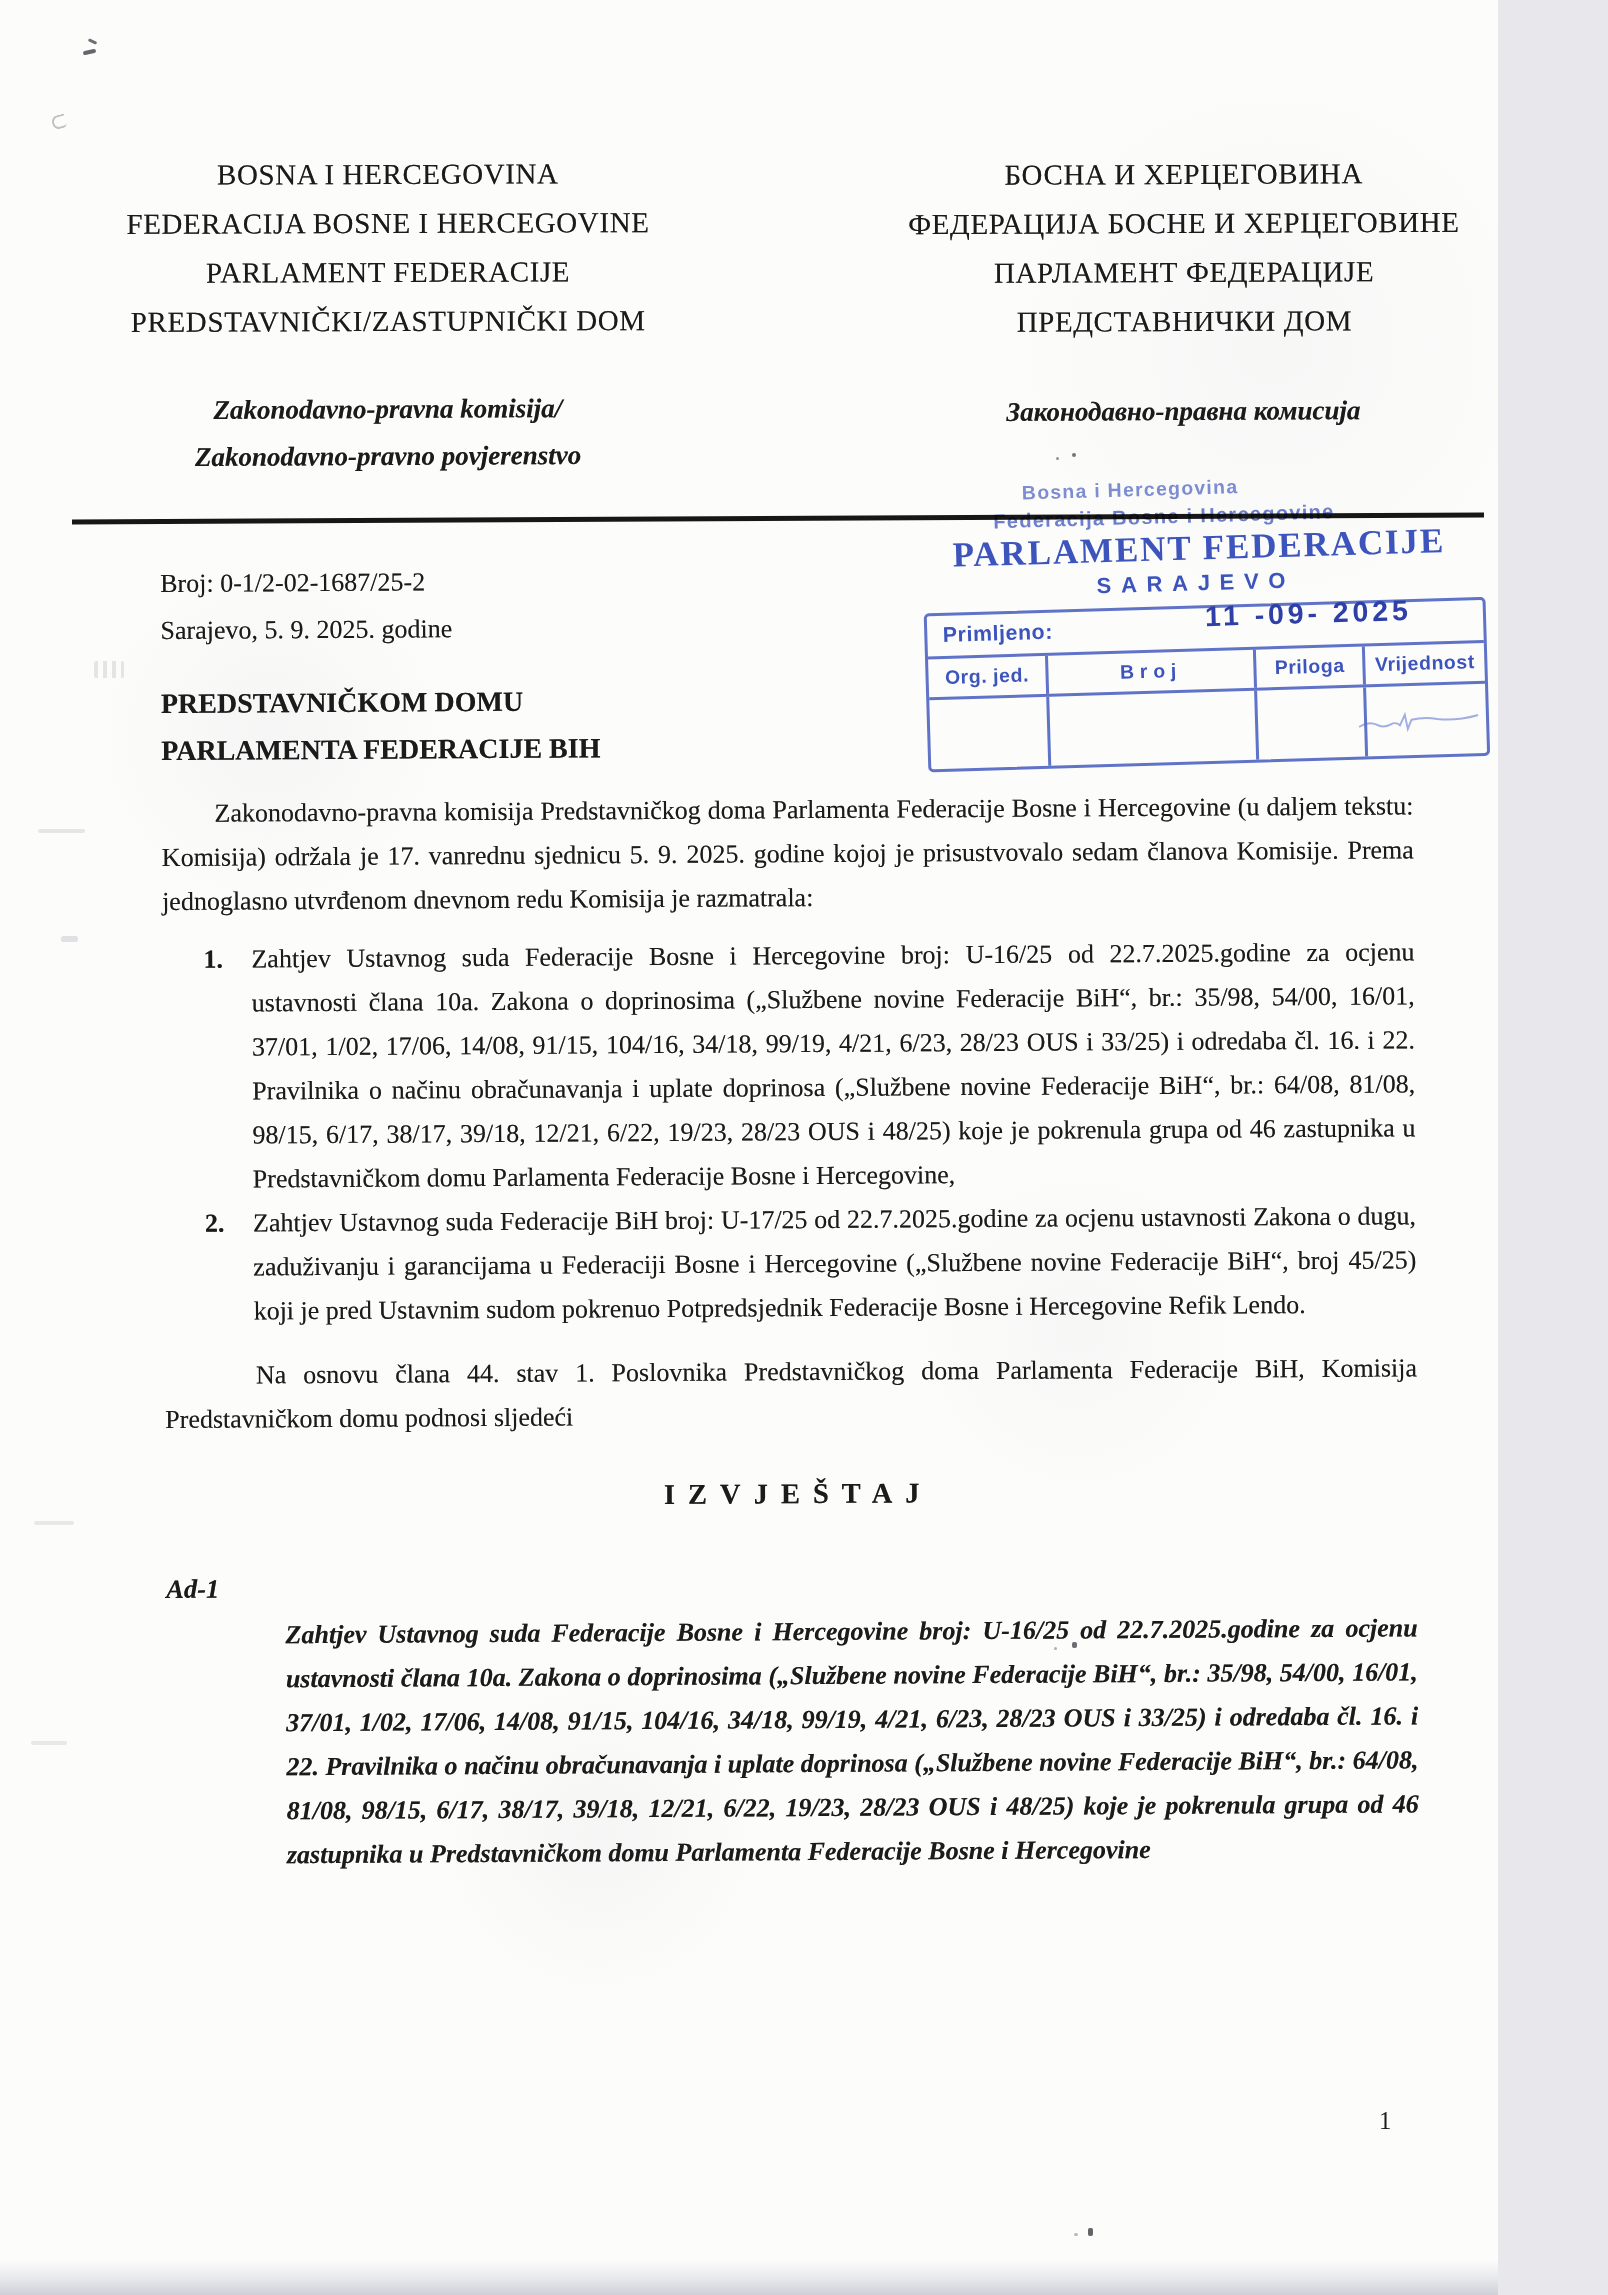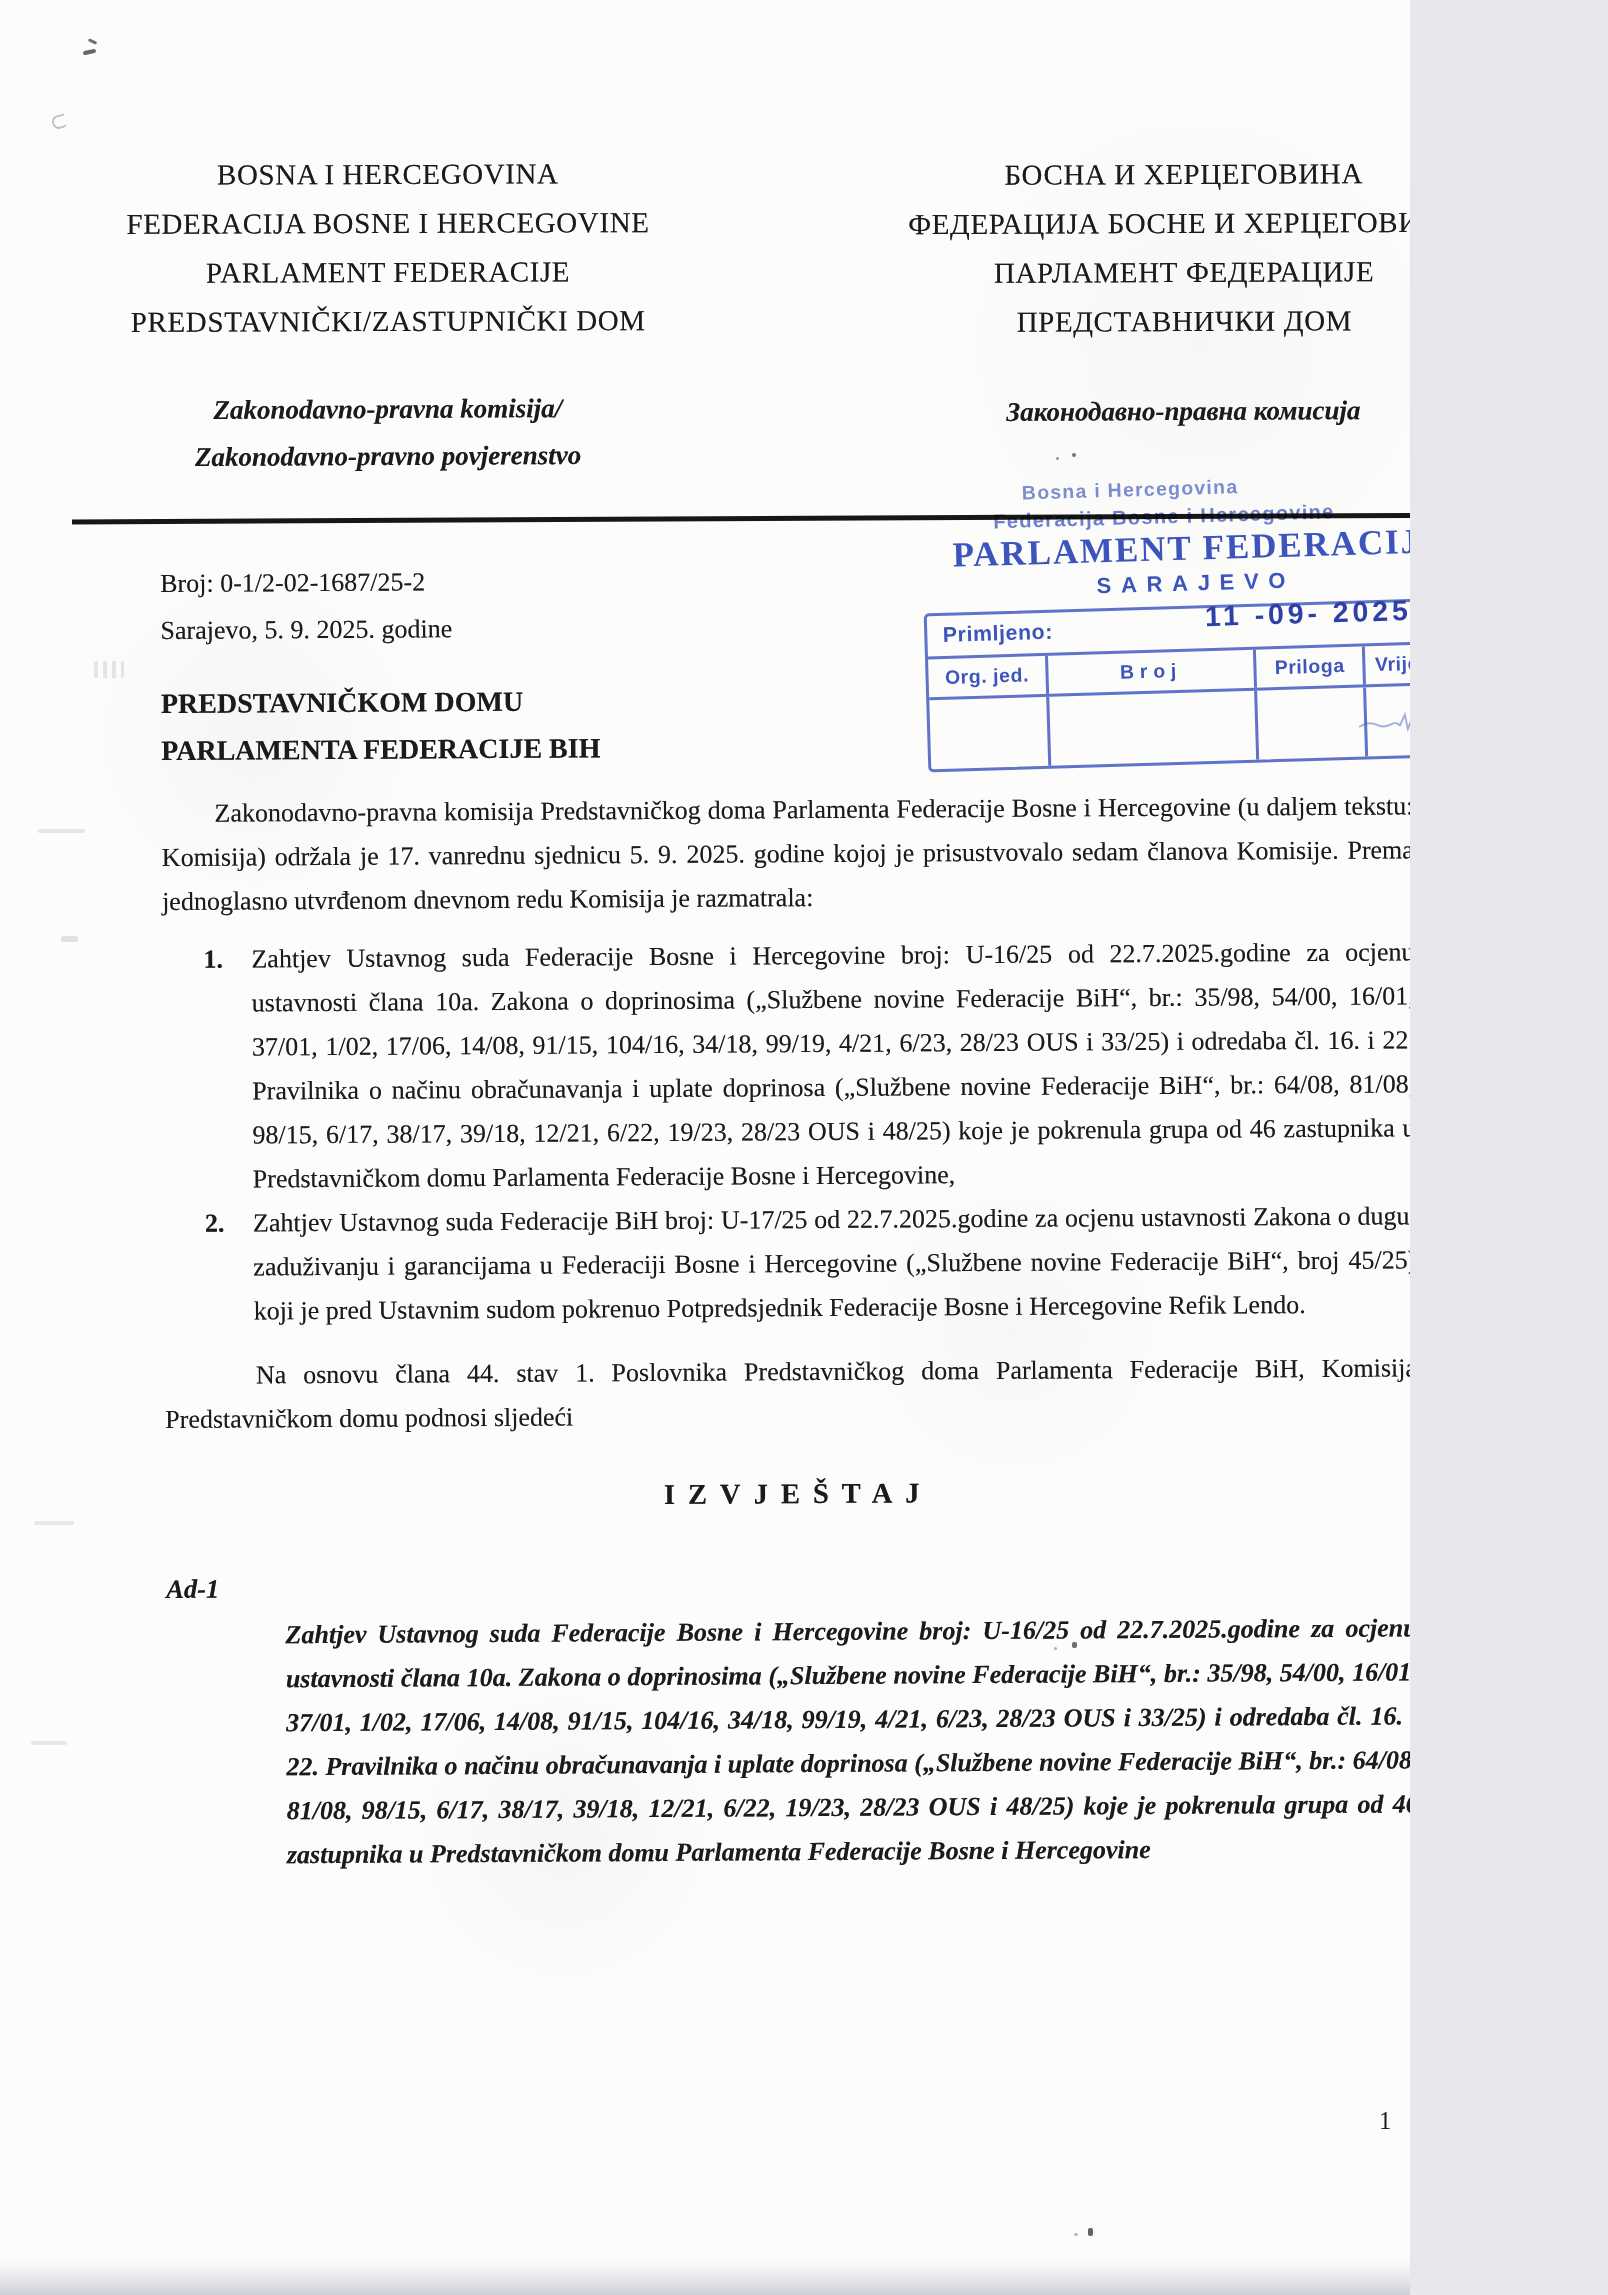--- a/index.html
+++ b/index.html
@@ -1,24 +1,24 @@
 <!DOCTYPE html>
 <html style="--stamp-ink: #3d55c0;font-size:10.3px"><head>
 <meta charset="utf-8">
 <style>
   html,body{margin:0;padding:0;background:#e8e8ec;}
   .page{
-    position:relative; width:1378px; height:2295px; overflow:hidden;
+    position:relative; width:1498px; height:2295px; overflow:hidden;
     background:#fcfcfb;
     background-image:
       radial-gradient(circle at 18% 32%, rgba(120,120,130,.05), transparent 9%),
       radial-gradient(circle at 72% 58%, rgba(120,120,130,.04), transparent 10%),
       radial-gradient(circle at 40% 80%, rgba(120,120,130,.05), transparent 8%),
       radial-gradient(circle at 85% 15%, rgba(120,120,130,.04), transparent 12%);
-    font-family:"Liberation Serif", serif; color:#1b1b1b;padding-left:32px;
+    font-family:"Liberation Serif", serif; color:#1b1b1b;
   }
   .scan-bottom{position:absolute;left:0;right:0;bottom:0;height:35px;
     background:linear-gradient(to bottom, rgba(198,200,210,0) 0%, rgba(196,198,208,.38) 55%, rgba(178,180,194,.62) 100%);}
   
   .header{position:absolute;top:150px;left:0;width:100%;}
   .hcol{position:absolute;top:0;text-align:center;font-size:29px;line-height:49px;letter-spacing:0.6px;
         text-shadow:0 0 0.5px rgba(10,10,10,.55);}
   .hcol.left{left:58px;width:660px;transform:rotate(-.2deg);}
   .hcol.right{left:841px;width:686px;transform:rotate(-.25deg);}
   .committee{position:absolute;text-align:center;font-size:27px;line-height:47px;

